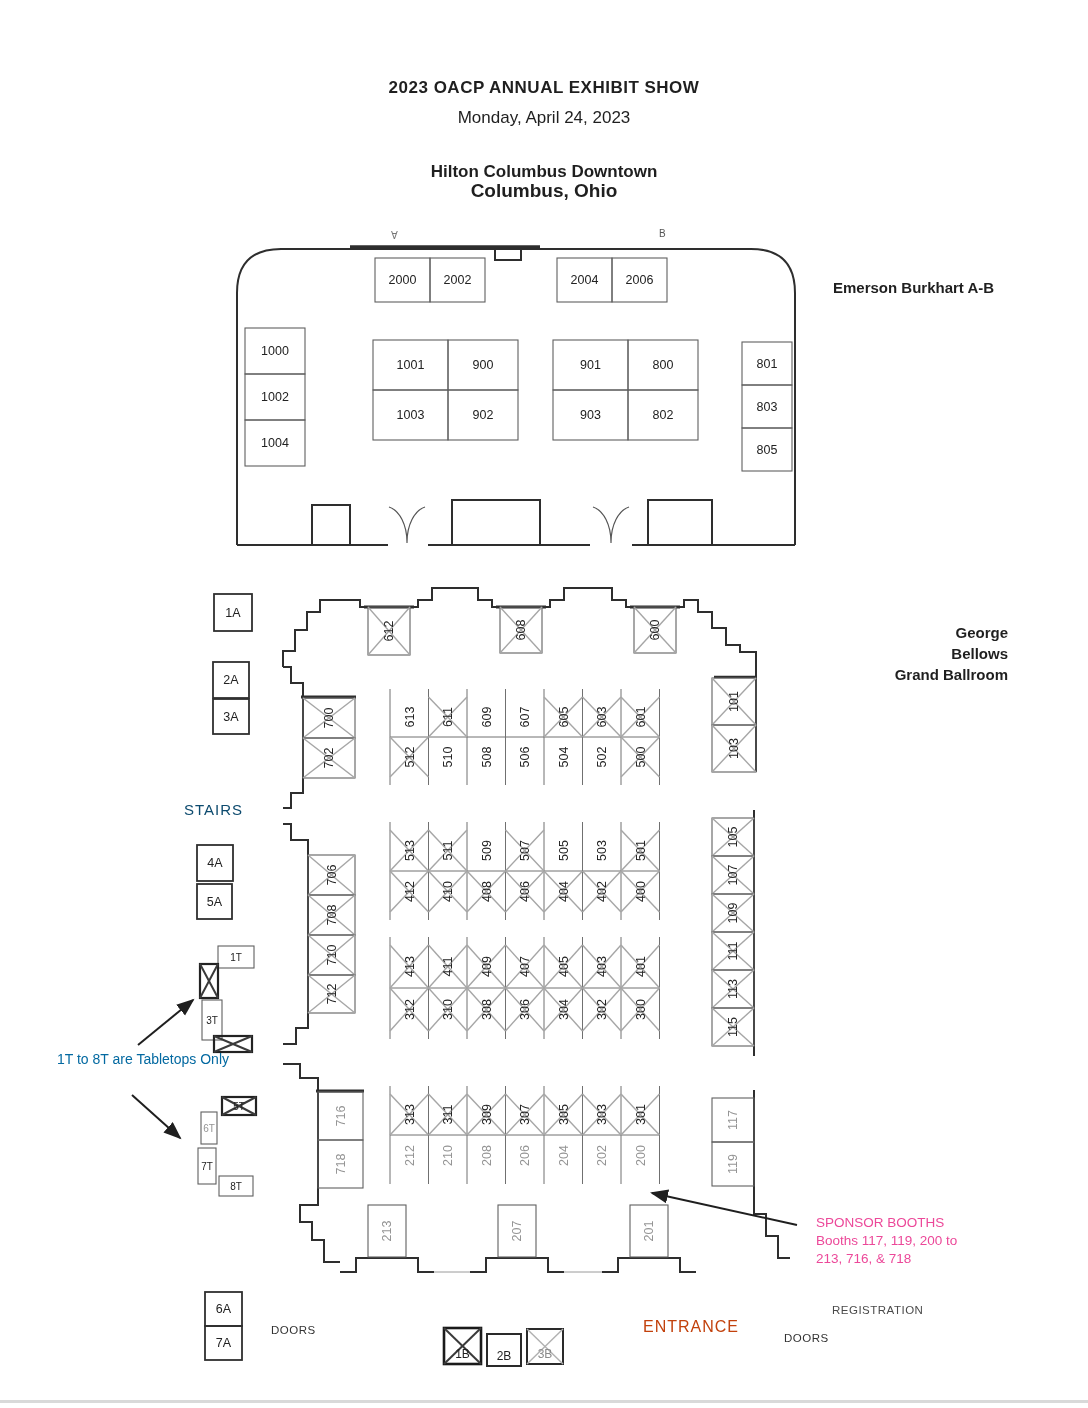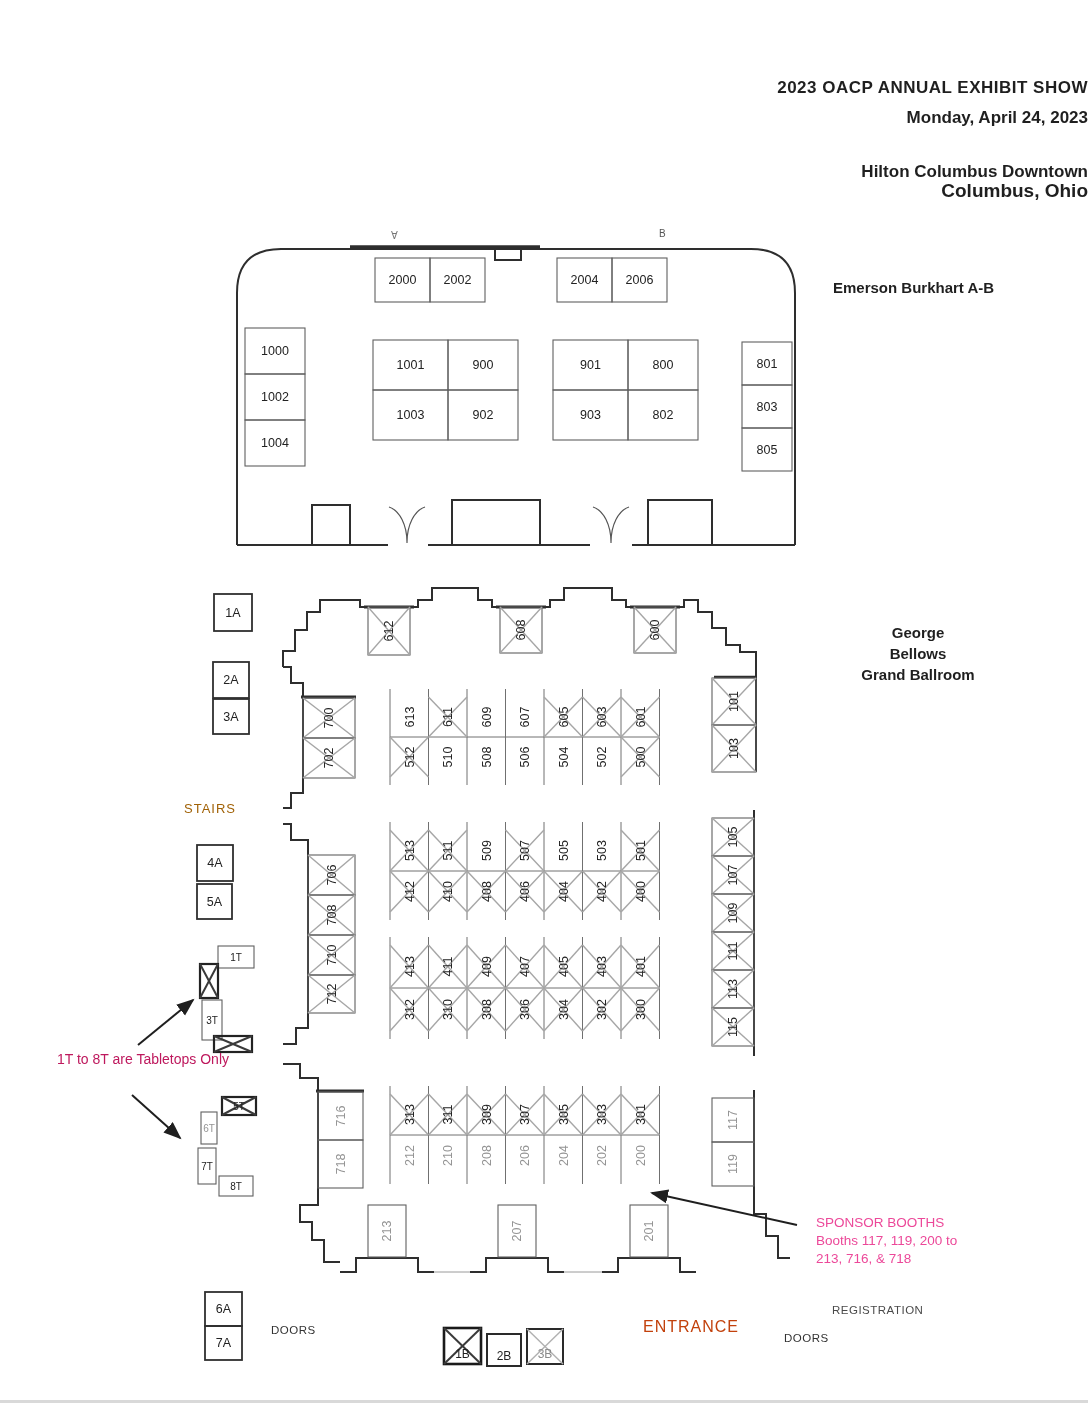--- a/index.html
+++ b/index.html
@@ -1,29 +1,29 @@
 <!DOCTYPE html>
 <html><head>
 <meta charset="utf-8">
 <style>
   html,body{margin:0;padding:0;}
   body{
     width:1088px;height:1408px;position:relative;background:#ffffff;
     font-family:"Liberation Sans", sans-serif;color:#1f1f1f;overflow:hidden;
   }
   .abs{position:absolute;white-space:nowrap;}
-  .ctr{left:0;right:0;text-align:right;}
+  .ctr{left:0;right:0;text-align:center;}
   .t1{top:78px;font-size:17px;font-weight:bold;letter-spacing:.5px;}
-  .t2{top:108px;font-size:17px;font-weight:bold;}
+  .t2{top:108px;font-size:17px;font-weight:normal;}
   .t3{top:162px;font-size:17px;font-weight:bold;}
   .t4{top:180px;font-size:19px;font-weight:bold;}
   .emerson{left:833px;top:279px;font-size:15px;font-weight:bold;text-align:right;}
-  .ballroom{left:828px;top:622px;width:180px;text-align:center;font-size:15px;font-weight:bold;line-height:21px;}
-  .stairs{left:184px;top:801px;font-size:13px;color:#a16207;letter-spacing:1px;}
-  .tabletops{left:57px;top:1051px;font-size:14px;color:#be185d;}
+  .ballroom{left:828px;top:622px;width:180px;text-align:right;font-size:15px;font-weight:bold;line-height:21px;}
+  .stairs{left:184px;top:801px;font-size:15px;color:#0c4a6e;letter-spacing:1px;}
+  .tabletops{left:57px;top:1051px;font-size:14px;color:#0369a1;}
   .sponsor{left:816px;top:1214px;font-size:13.5px;color:#ec4899;line-height:18px;white-space:nowrap;}
   .registration{left:832px;top:1288px;font-size:11.5px;color:#4a4a4a;letter-spacing:.5px;margin-top:16px;}
   .doorsL{left:271px;top:1324px;font-size:11.5px;color:#333;letter-spacing:.5px;}
   .entrance{left:643px;top:1318px;font-size:16px;color:#c2410c;letter-spacing:1px;font-weight:500;}
   .doorsR{left:784px;top:1332px;font-size:11.5px;color:#333;letter-spacing:.5px;}
   .markA{left:391px;top:229px;font-size:10px;color:#777;transform:rotate(180deg);}
   .markB{left:659px;top:228px;font-size:10px;color:#555;}
   .scanline{left:0;top:1400px;width:100%;height:3px;background:#c9c9c9;opacity:.7;}
   svg{position:absolute;left:0;top:0;}
 </style>

